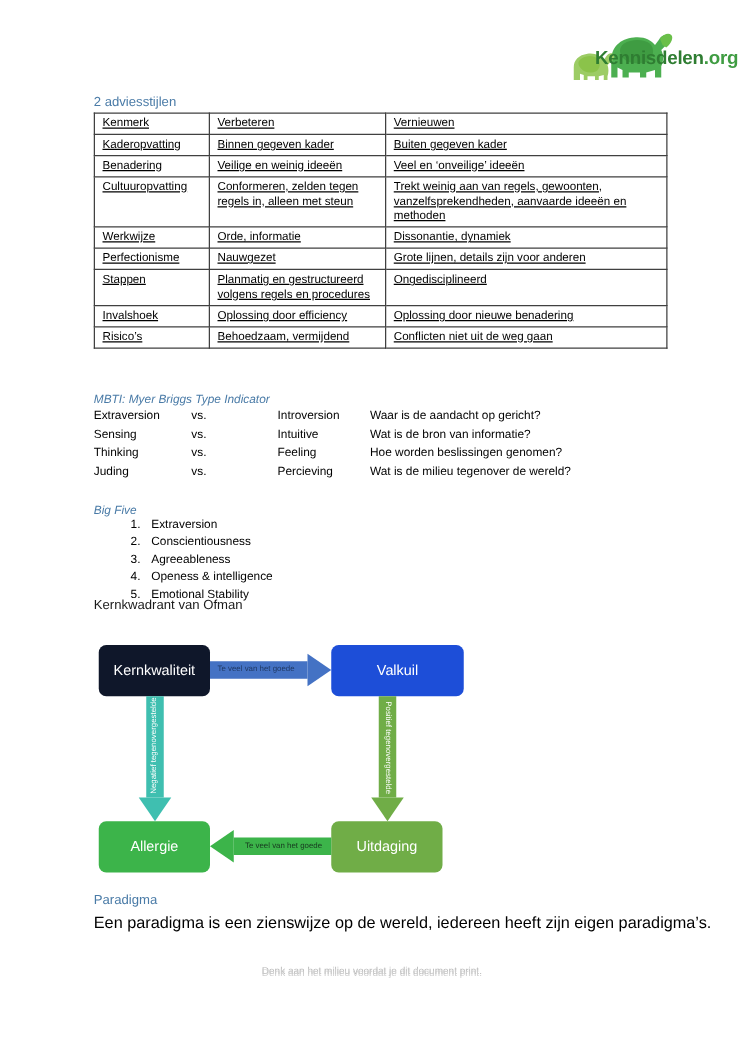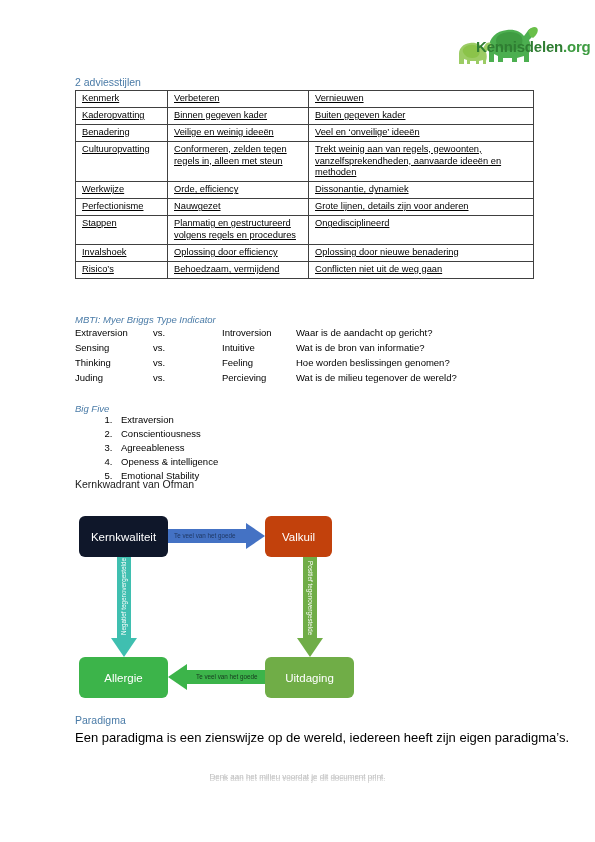--- a/index.html
+++ b/index.html
@@ -133,21 +133,21 @@
   .kbox {
     position: absolute;
     border-radius: 6px;
     display: flex;
     align-items: center;
     justify-content: center;
     color: #ffffff;
     font-size: 11.5px;
   }
   .kbox.kernkwaliteit { left: 4px;   top: 4px;   width: 89px;  height: 41px; background: #0f172a; }
-  .kbox.valkuil       { left: 190px; top: 4px;   width: 67px;  height: 41px; background: #c2410c; }
+  .kbox.valkuil       { left: 190px; top: 4px;   width: 106px;  height: 41px; background: #1d4ed8; }
   .kbox.allergie      { left: 4px;   top: 145px; width: 89px;  height: 41px; background: #3CB44A; }
   .kbox.uitdaging     { left: 190px; top: 145px; width: 89px;  height: 41px; background: #70AD47; }
 
   
   .arrow-h {
     position: absolute;
     height: 26px;
   }
   .arrow-h .shaft {
     position: absolute;
@@ -289,21 +289,21 @@
         <td>Veilige en weinig ideeën</td>
         <td>Veel en ‘onveilige’ ideeën</td>
       </tr>
       <tr>
         <td>Cultuuropvatting</td>
         <td>Conformeren, zelden tegen regels in, alleen met steun</td>
         <td>Trekt weinig aan van regels, gewoonten, vanzelfsprekendheden, aanvaarde ideeën en methoden</td>
       </tr>
       <tr>
         <td>Werkwijze</td>
-        <td>Orde, efficiency</td>
+        <td>Orde, informatie</td>
         <td>Dissonantie, dynamiek</td>
       </tr>
       <tr>
         <td>Perfectionisme</td>
         <td>Nauwgezet</td>
         <td>Grote lijnen, details zijn voor anderen</td>
       </tr>
       <tr>
         <td>Stappen</td>
         <td>Planmatig en gestructureerd volgens regels en procedures</td>

